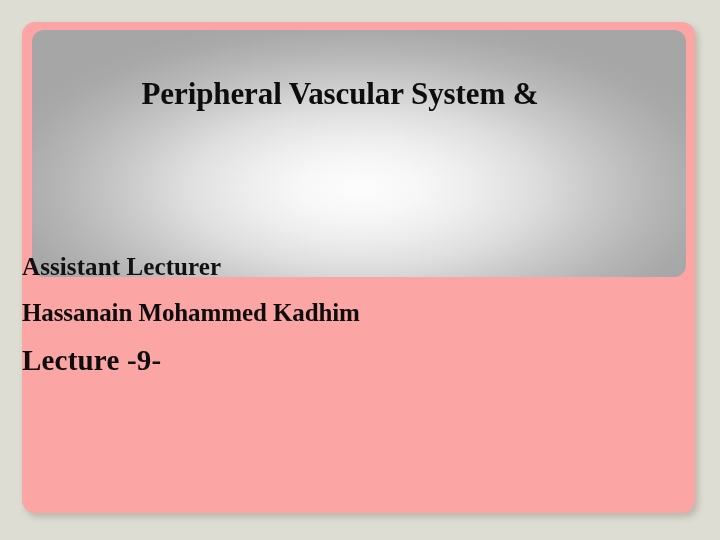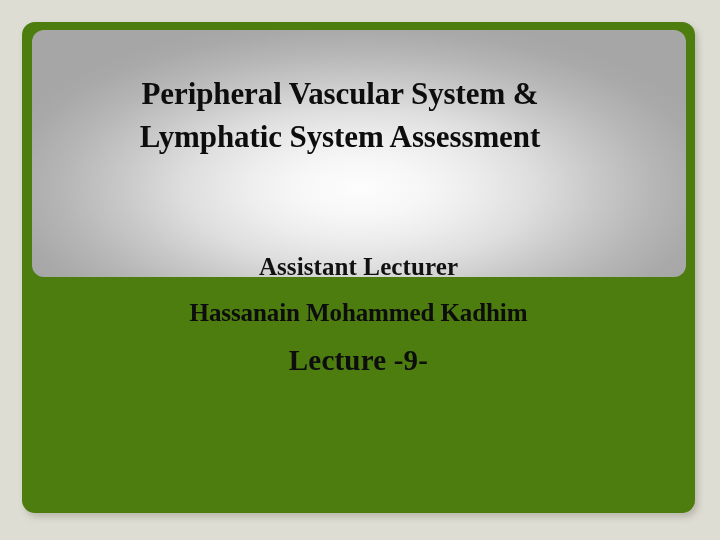--- a/index.html
+++ b/index.html
@@ -15,21 +15,21 @@
     position: relative;
   }
 
   
   .slide-card {
     position: absolute;
     left: 22px;
     top: 22px;
     width: 673px;
     height: 491px;
-    background: #4d7c0f;
+    background: #fca5a5;
     border-radius: 13px;
     box-shadow: 3px 4px 6px rgba(120, 116, 100, 0.35);
     overflow: hidden;
   }
 
   
   .title-banner {
     position: absolute;
     left: 10px;
     top: 8px;
@@ -74,21 +74,21 @@
   .slide-title .tline {
     display: block;
     white-space: nowrap;
   }
 
   .subtitle-block {
     position: absolute;
     left: 0;
     top: 230px;
     width: 673px;
-    text-align: center;
+    text-align: left;
   }
 
   .role-line {
     font-size: 25px;
     font-weight: bold;
     color: #111111;
     line-height: 30px;
     letter-spacing: 0.1px;
   }
 
@@ -114,21 +114,20 @@
 <body>
 
 <div class="slide-card">
 
   <div class="title-banner"></div>
 
   <div class="text-layer">
 
     <div class="slide-title">
       <span class="tline">Peripheral Vascular System &amp;</span>
-      <span class="tline">Lymphatic System Assessment</span>
     </div>
 
     <div class="subtitle-block">
       <div class="role-line">Assistant Lecturer</div>
       <div class="name-line">Hassanain Mohammed Kadhim</div>
       <div class="lecture-line">Lecture -9-</div>
     </div>
 
   </div>
 

